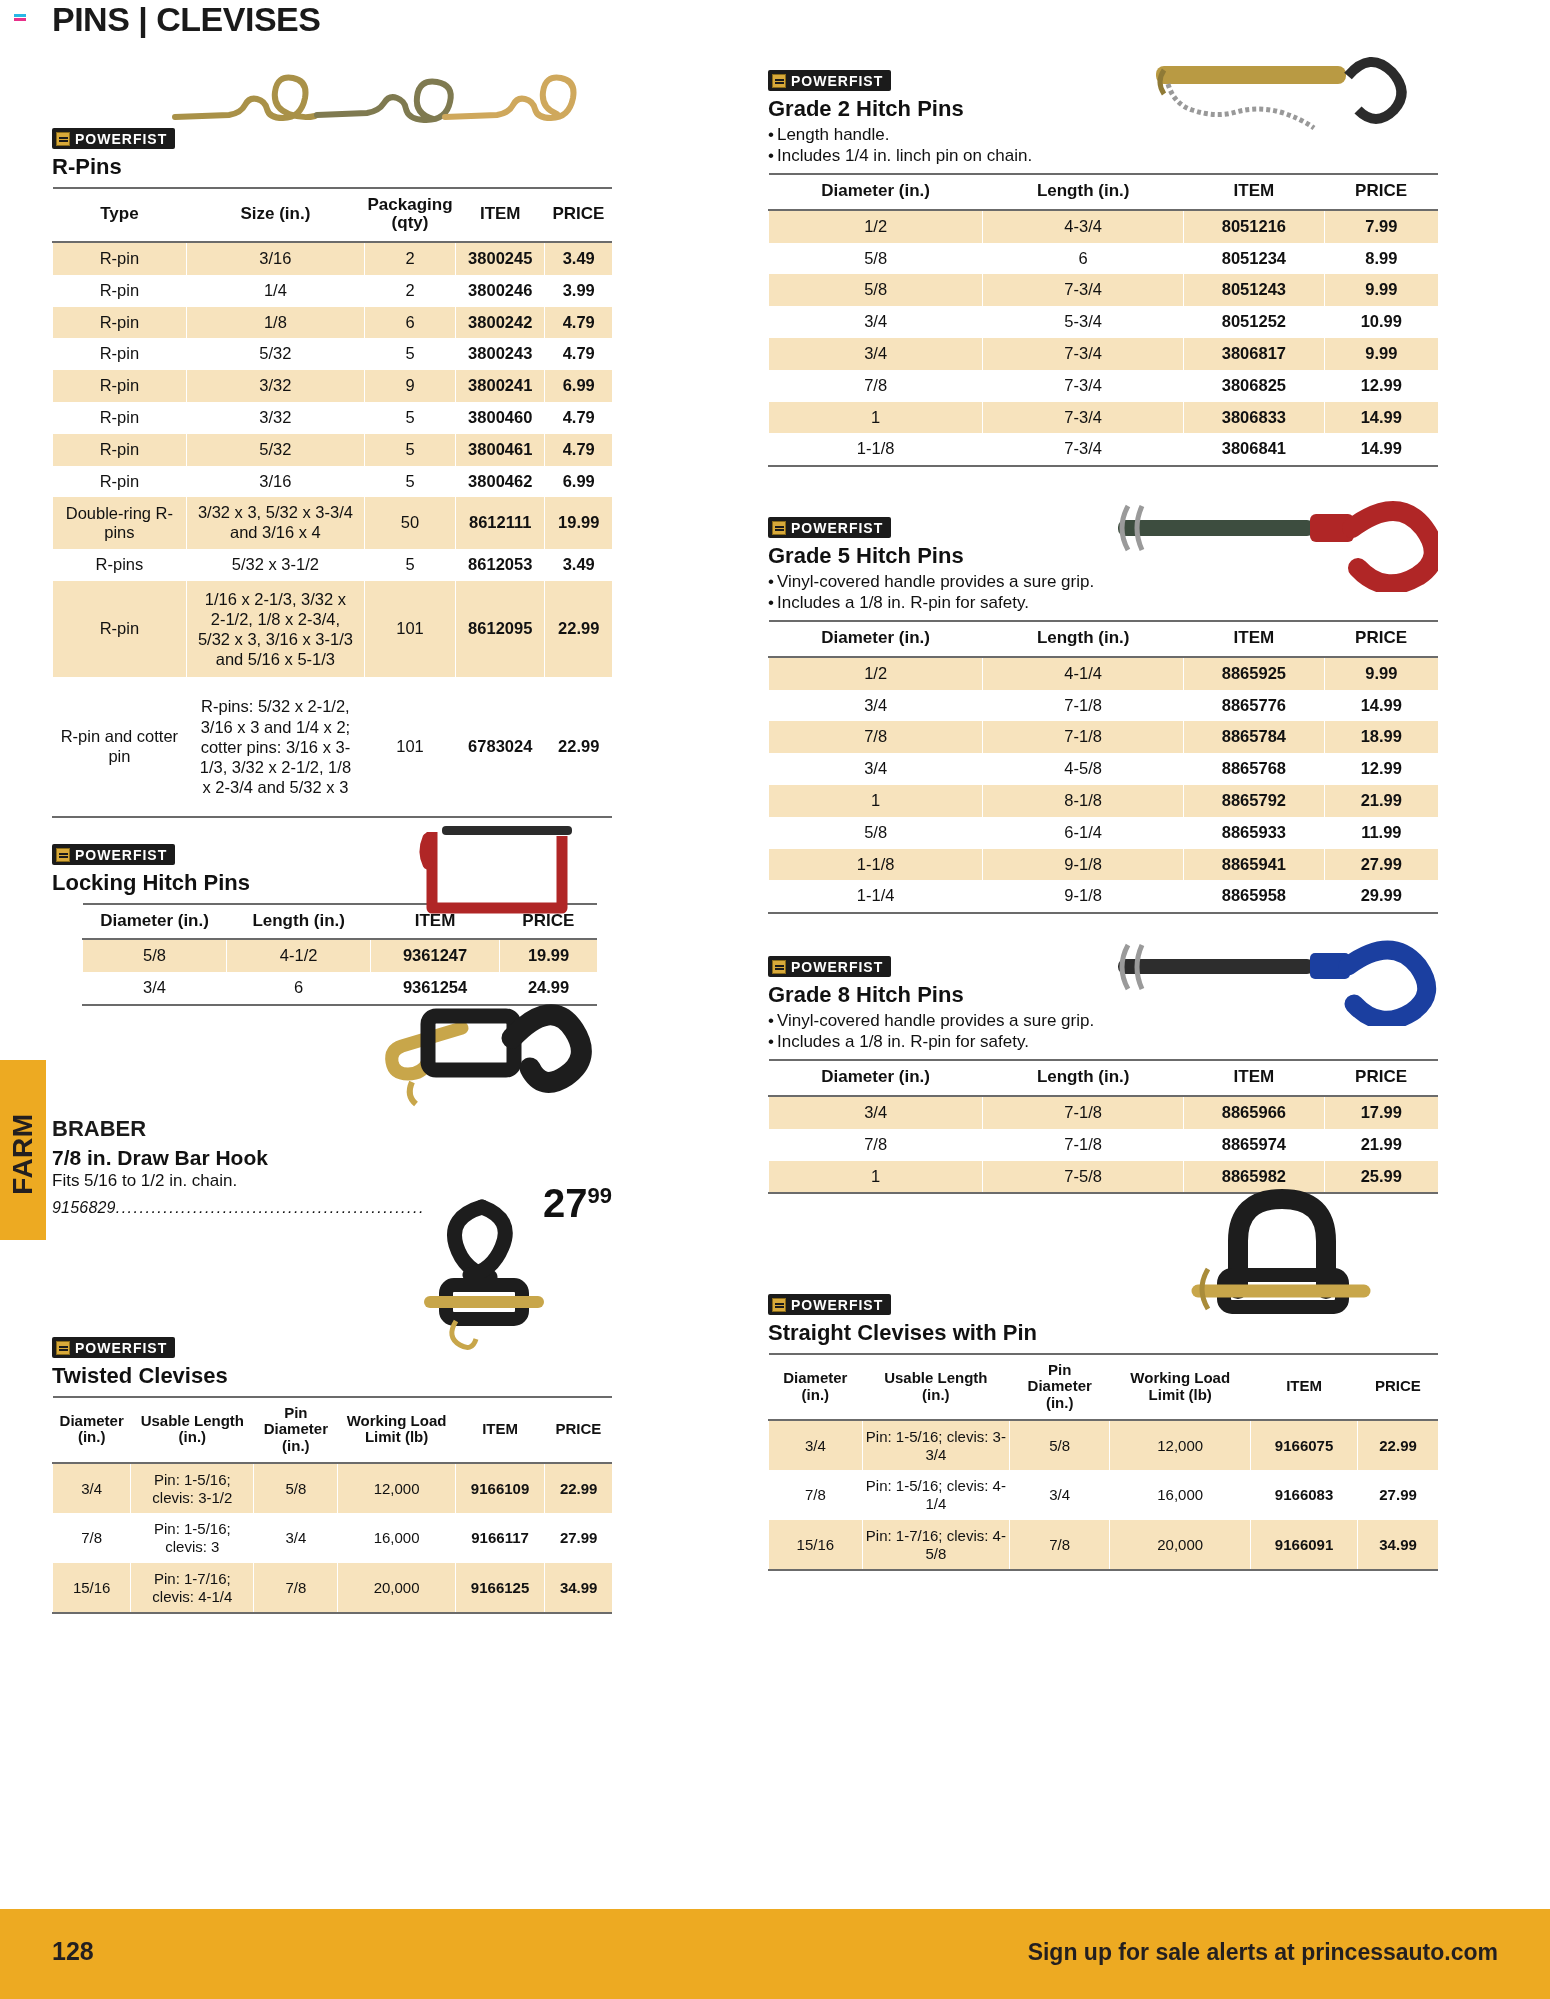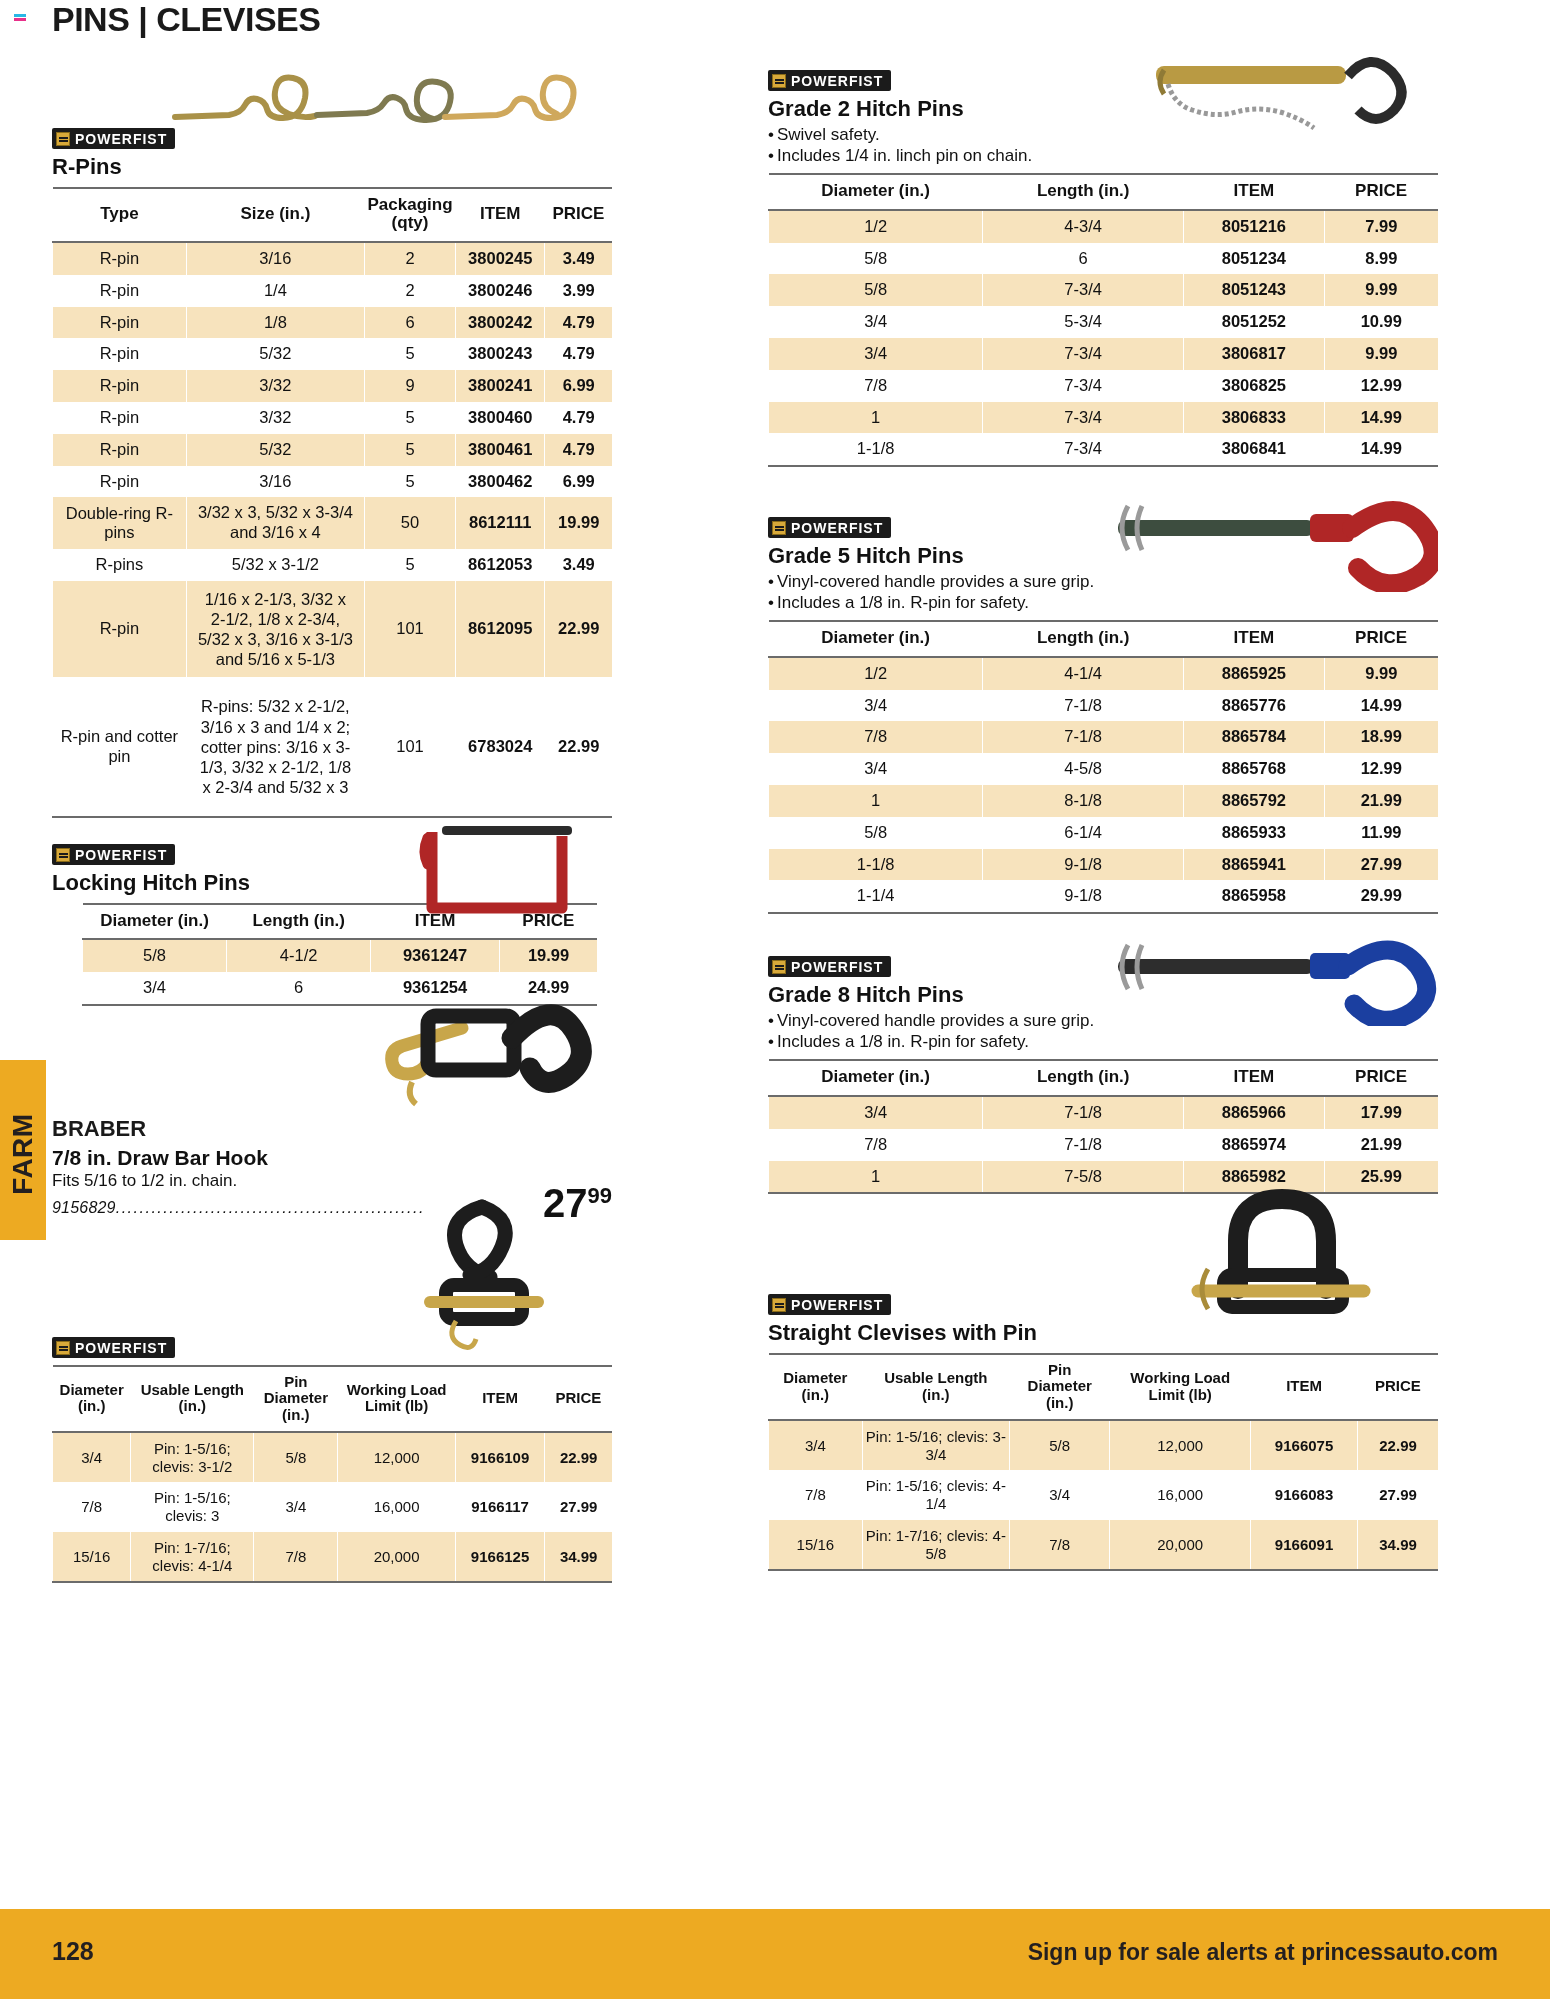--- a/index.html
+++ b/index.html
@@ -326,20 +326,21 @@
         <path d="M80 10 q-34 10 -26 38 q8 26 34 32" fill="none" stroke="#1d1d1d" stroke-width="15" stroke-linecap="round"></path>
         <path d="M80 10 q32 12 20 40 q-10 24 -32 28" fill="none" stroke="#1d1d1d" stroke-width="15" stroke-linecap="round"></path>
         <rect x="44" y="88" width="76" height="34" rx="8" fill="none" stroke="#1d1d1d" stroke-width="14"></rect>
         <path d="M28 105 L136 105" stroke="#c8a64a" stroke-width="12" stroke-linecap="round"></path>
         <path d="M54 124 q-10 16 4 24 q12 7 16 -6" fill="none" stroke="#c8a64a" stroke-width="5"></path>
       </svg>
     </div>
     <div class="brand-badge">
       <span class="bb-logo"></span><span class="bb-text">POWERFIST</span>
     </div>
+    <div class="sec-title">Twisted Clevises</div>
   </div>
 
   <table class="cat" style="font-size:15px;">
     <thead>
       <tr>
         <th style="width:14%; font-size:15px">Diameter<br>(in.)</th>
         <th style="width:22%; font-size:15px">Usable Length<br>(in.)</th>
         <th style="width:15%; font-size:15px">Pin<br>Diameter<br>(in.)</th>
         <th style="width:21%; font-size:15px">Working Load<br>Limit (lb)</th>
         <th style="width:16%; font-size:15px">ITEM</th>
@@ -385,21 +386,21 @@
         <path d="M200 36 q22 -26 44 -4 q18 20 2 38 q-18 18 -36 0" fill="none" stroke="#2b2b2b" stroke-width="10"></path>
         <path d="M20 44 q6 20 24 26 q24 8 44 2 q22 -6 44 0 q20 6 34 16" fill="none" stroke="#999" stroke-width="5" stroke-dasharray="4 3"></path>
         <path d="M16 30 q-8 12 0 24" fill="none" stroke="#8f7a36" stroke-width="5"></path>
       </svg>
     </div>
     <div class="brand-badge">
       <span class="bb-logo"></span><span class="bb-text">POWERFIST</span>
     </div>
     <div class="sec-title">Grade 2 Hitch Pins</div>
     <ul class="bullets">
-      <li>Swivel safety.</li>
+      <li>Length handle.</li>
       <li>Includes 1/4 in. linch pin on chain.</li>
     </ul>
   </div>
 
   <table class="cat">
     <thead>
       <tr>
         <th style="width:32%">Diameter (in.)</th>
         <th style="width:30%">Length (in.)</th>
         <th style="width:21%">ITEM</th>

